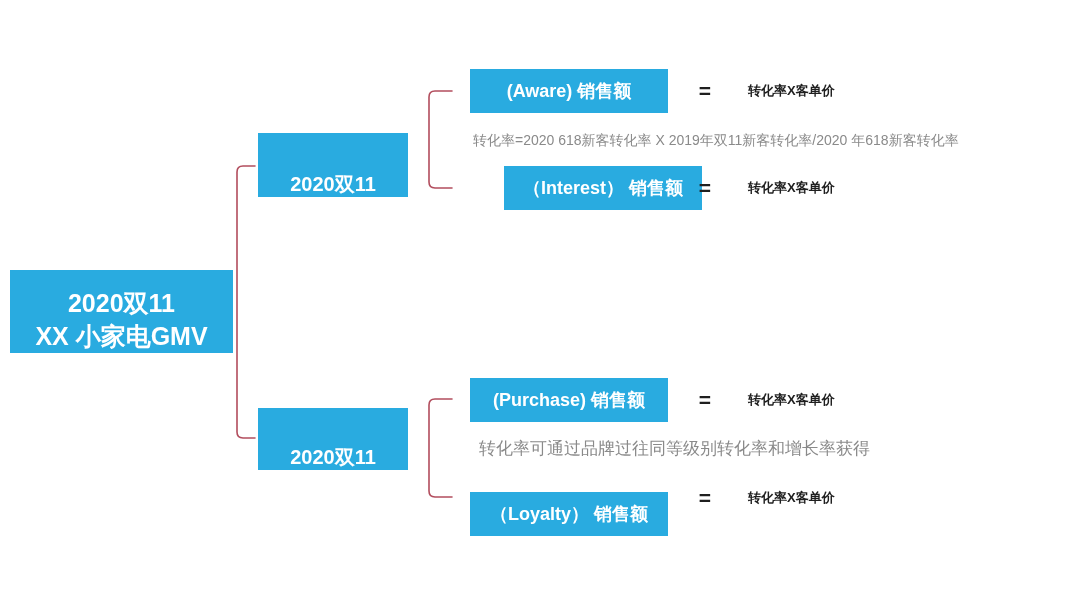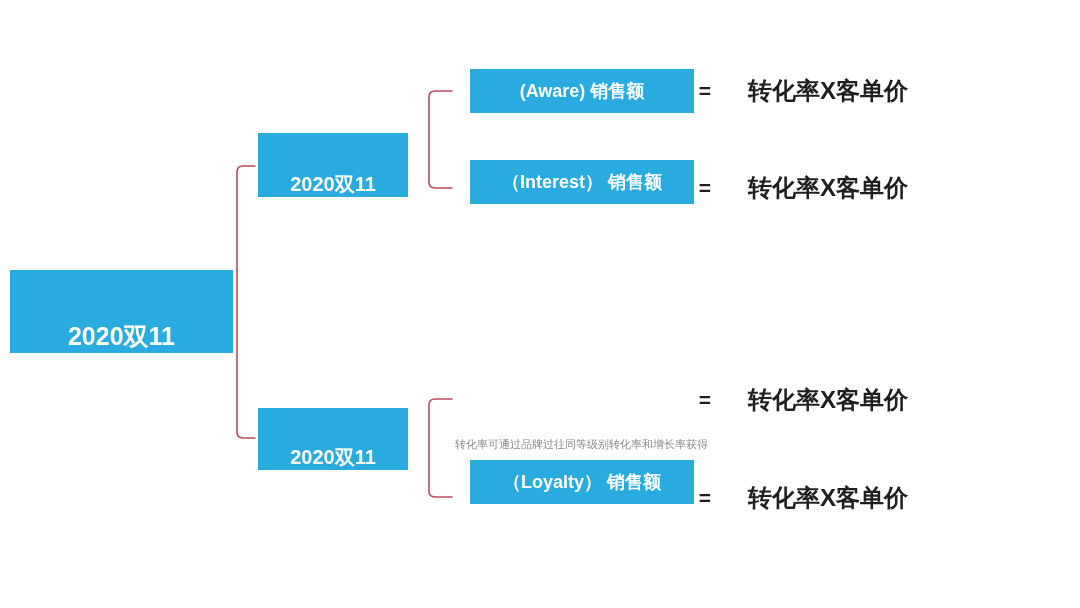--- a/index.html
+++ b/index.html
@@ -17,81 +17,86 @@
   }
   .node{
     position:absolute;background:var(--node-fill);color:var(--node-text);
     display:flex;flex-direction:column;align-items:center;justify-content:flex-end;
     text-align:center;font-weight:bold;box-sizing:border-box;
   }
   .root-node{left:10px;top:270px;width:223px;height:83px;font-size:25px;line-height:33px;}
   .branch-node{left:258px;width:150px;font-size:20px;line-height:26px;}
   .branch-new{top:133px;height:64px;}
   .branch-old{top:408px;height:62px;}
-  .leaf-node{left:470px;width:224px;height:44px;font-size:18px;justify-content:center;}
+  .leaf-node{left:470px;width:198px;height:44px;font-size:18px;justify-content:center;}
   .leaf-aware{top:69px;}
-  .leaf-interest{top:160px;}
+  .leaf-interest{top:166px;margin-left:34px;}
   .leaf-purchase{top:378px;}
-  .leaf-loyalty{top:460px;}
+  .leaf-loyalty{top:492px;}
   .eq{
     position:absolute;left:690px;width:30px;text-align:center;
     color:var(--formula-text);font-weight:bold;font-size:21px;line-height:24px;
   }
   .formula{
     position:absolute;left:748px;color:var(--formula-text);
-    font-weight:bold;font-size:24px;line-height:24px;white-space:nowrap;
+    font-weight:bold;font-size:13px;line-height:24px;white-space:nowrap;
   }
   .row-aware{top:79px;}
   .row-interest{top:176px;}
   .row-purchase{top:388px;}
   .row-loyalty{top:486px;}
   .note{
     position:absolute;color:var(--note-text);white-space:nowrap;font-weight:normal;
   }
   .note-new{left:473px;top:132px;font-size:14px;}
-  .note-old{left:455px;top:437px;font-size:11px;}
+  .note-old{left:479px;top:437px;font-size:17px;}
   svg.connectors{position:absolute;left:0;top:0;pointer-events:none;}
   svg.connectors path{fill:none;stroke:var(--connector);stroke-width:1.6;stroke-linecap:round;}
 </style>
 </head>
 <body>
 
 <div class="canvas">
 
   <svg class="connectors" width="1080" height="608" viewBox="0 0 1080 608">
     <path d="M255,166 H243 Q237,166 237,172 V432 Q237,438 243,438 H255"></path>
     <path d="M452,91 H435 Q429,91 429,97 V182 Q429,188 435,188 H452"></path>
     <path d="M452,399 H435 Q429,399 429,405 V491 Q429,497 435,497 H452"></path>
   </svg>
 
   <div class="node root-node">
     <span>2020双11</span>
+    <span>XX 小家电GMV</span>
   </div>
 
   <div class="node branch-node branch-new">
     <span>2020双11</span>
   </div>
 
   <div class="node branch-node branch-old">
     <span>2020双11</span>
   </div>
 
   <div class="node leaf-node leaf-aware">
     <span>(Aware) 销售额</span>
   </div>
   <div class="eq row-aware">=</div>
   <div class="formula row-aware">转化率X客单价</div>
 
+  <div class="note note-new">转化率=2020  618新客转化率 X 2019年双11新客转化率/2020 年618新客转化率</div>
 
   <div class="node leaf-node leaf-interest">
     <span>（Interest） 销售额</span>
   </div>
   <div class="eq row-interest">=</div>
   <div class="formula row-interest">转化率X客单价</div>
 
+  <div class="node leaf-node leaf-purchase">
+    <span>(Purchase) 销售额</span>
+  </div>
   <div class="eq row-purchase">=</div>
   <div class="formula row-purchase">转化率X客单价</div>
 
   <div class="note note-old">转化率可通过品牌过往同等级别转化率和增长率获得</div>
 
   <div class="node leaf-node leaf-loyalty">
     <span>（Loyalty） 销售额</span>
   </div>
   <div class="eq row-loyalty">=</div>
   <div class="formula row-loyalty">转化率X客单价</div>

